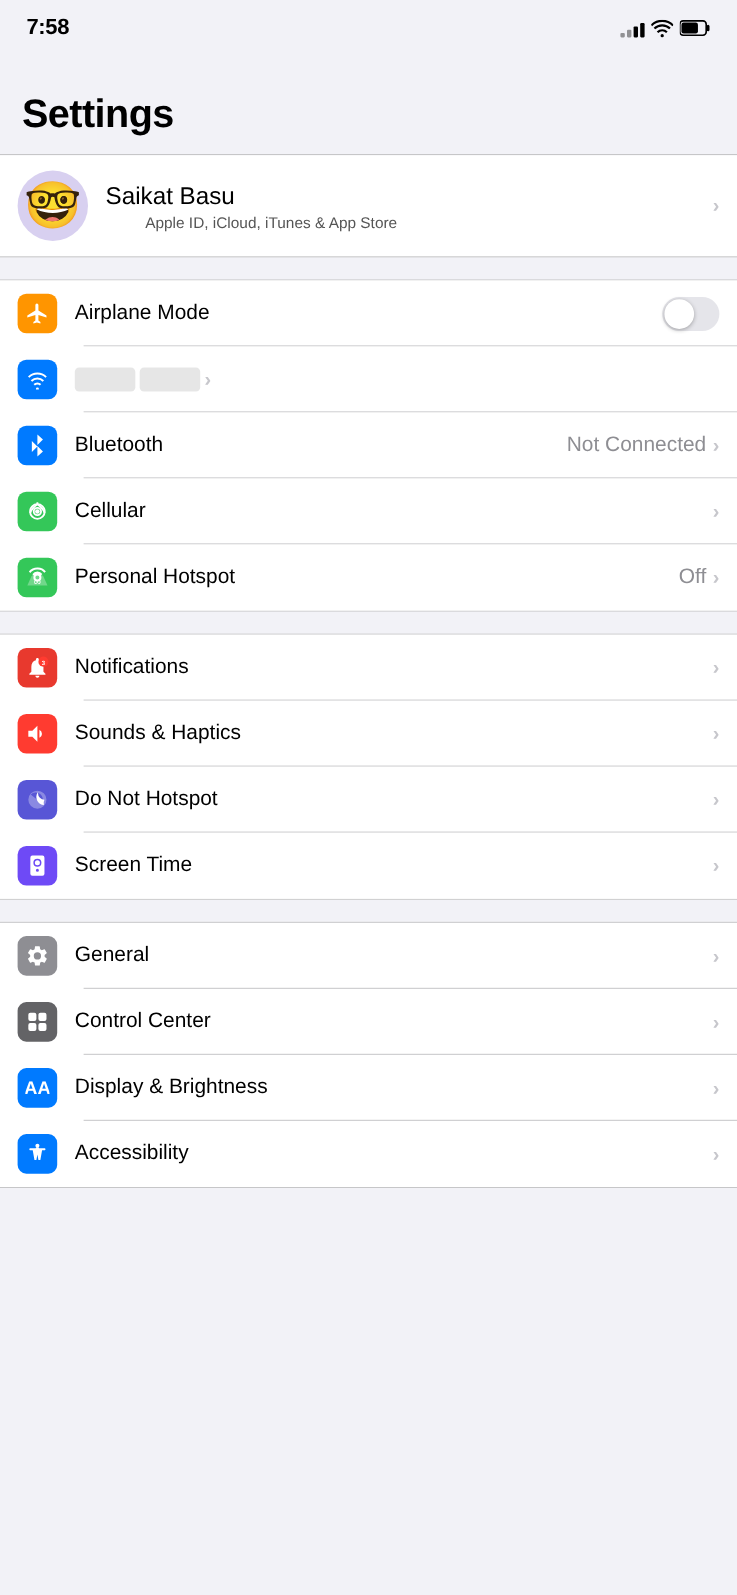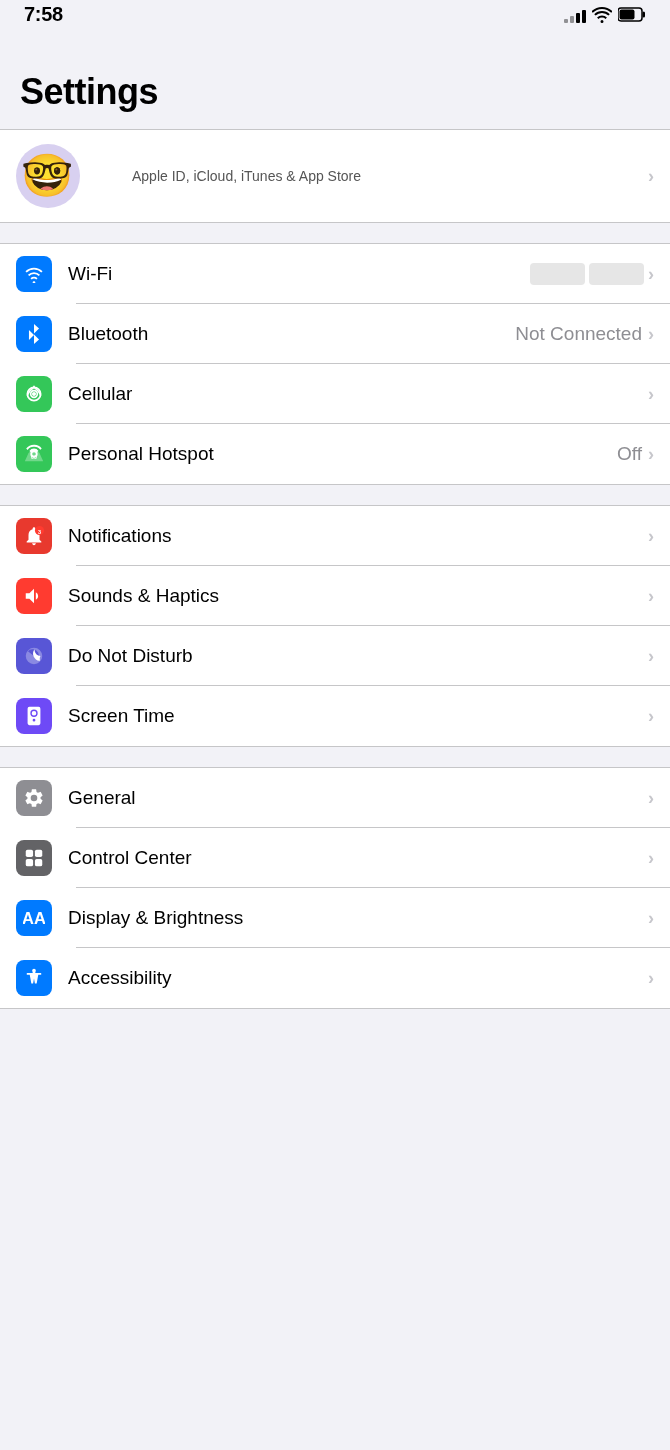--- a/index.html
+++ b/index.html
@@ -10,21 +10,21 @@
       background: #f2f2f7;
       font-family: -apple-system, 'SF Pro Text', 'Helvetica Neue', Arial, sans-serif;
       color: #000;
     }
 
     
     .status-bar {
       display: flex;
       justify-content: space-between;
       align-items: center;
-      padding: 3px 24px 8px;
+      padding: 14px 24px 8px;
       background: #f2f2f7;
     }
     .status-time {
       font-size: 20px;
       font-weight: 600;
       letter-spacing: -0.3px;
     }
     .status-icons {
       display: flex;
       align-items: center;
@@ -237,35 +237,46 @@
 
 <div class="page-header">
   <h1 class="page-title">Settings</h1>
 </div>
 
 <div class="profile-row">
   <div class="avatar">
     <span class="avatar-emoji">🤓</span>
   </div>
   <div class="profile-info">
+    <div class="profile-name">Saikat Basu</div>
     <div class="profile-subtitle">Apple ID, iCloud, iTunes &amp; App Store</div>
   </div>
   <span class="chevron">›</span>
 </div>
 
 <div class="settings-group">
 
+  <div class="setting-row">
+    <div class="setting-icon icon-orange">
+      <svg width="22" height="22" viewBox="0 0 24 24" fill="white">
+        <path d="M21 16v-2l-8-5V3.5A1.5 1.5 0 0 0 11.5 2a1.5 1.5 0 0 0-1.5 1.5V9l-8 5v2l8-2.5V19l-2 1.5V22l3.5-1 3.5 1v-1.5L13 19v-5.5l8 2.5z"></path>
+      </svg>
+    </div>
+    <span class="setting-label">Airplane Mode</span>
+    <div class="toggle">
+      <div class="toggle-knob"></div>
+    </div>
+  </div>
 
   <div class="setting-row">
     <div class="setting-icon icon-blue">
       <svg width="22" height="18" viewBox="0 0 24 20" fill="white">
         <path d="M12 18a1.5 1.5 0 1 1 0 3 1.5 1.5 0 0 1 0-3zm0-5a5.5 5.5 0 0 1 3.9 1.6l-1.4 1.4A3.5 3.5 0 0 0 12 15a3.5 3.5 0 0 0-2.5 1l-1.4-1.4A5.5 5.5 0 0 1 12 13zm0-5a9.5 9.5 0 0 1 6.7 2.8l-1.4 1.4A7.5 7.5 0 0 0 12 10a7.5 7.5 0 0 0-5.3 2.2L5.3 10.8A9.5 9.5 0 0 1 12 8zm0-5a13.5 13.5 0 0 1 9.5 3.9l-1.4 1.4A11.5 11.5 0 0 0 12 5a11.5 11.5 0 0 0-8.1 3.3L2.5 6.9A13.5 13.5 0 0 1 12 3z"></path>
       </svg>
     </div>
-    <span class="setting-label">Wi-Fi</span>
     <div class="wifi-value-blur">
       <div class="blur-block"></div>
       <div class="blur-block"></div>
     </div>
     <span class="chevron">›</span>
   </div>
 
   <div class="setting-row">
     <div class="setting-icon icon-blue-dark">
       <svg width="16" height="22" viewBox="0 0 16 24" fill="white">
@@ -337,21 +348,21 @@
 
   <div class="setting-row">
     <div class="setting-icon icon-purple-dark">
       <svg width="22" height="22" viewBox="0 0 24 24" fill="white">
         <path d="M12 3a9 9 0 1 0 9 9A9 9 0 0 0 12 3zm4.2 12.6L5.4 6.8A7 7 0 0 1 16.2 15.6z" opacity="0.3"></path>
         <path d="M9 2c-4.97 0-9 4.03-9 9s4.03 9 9 9 9-4.03 9-9c0-.46-.04-.92-.1-1.36C17.09 10.5 16 12.11 16 14c0 2.76-2.24 5-5 5S6 16.76 6 14s2.24-5 5-5c1.89 0 3.5-1.09 4.36-2.9C14.92 5.04 13.46 4 12 4c-4.97 0-9 4.03-9 9z" opacity="0"></path>
 
         <path d="M12.3 4.9c.4-.2.6.3.3.6A6.5 6.5 0 0 0 19 12a6.4 6.4 0 0 0-.6 4.8c.1.4-.2.7-.6.5A8 8 0 0 1 12.3 4.9z"></path>
       </svg>
     </div>
-    <span class="setting-label">Do Not Disturb</span>
+    <span class="setting-label">Do Not Hotspot</span>
     <span class="chevron">›</span>
   </div>
 
   <div class="setting-row">
     <div class="setting-icon icon-purple">
       <svg width="22" height="22" viewBox="0 0 24 24" fill="white">
         <path d="M7 2h10a2 2 0 0 1 2 2v16a2 2 0 0 1-2 2H7a2 2 0 0 1-2-2V4a2 2 0 0 1 2-2zm5 16a1.5 1.5 0 1 0 0-3 1.5 1.5 0 0 0 0 3zm0-5a4 4 0 1 0 0-8 4 4 0 0 0 0 8zm0-6.5a2.5 2.5 0 1 1 0 5 2.5 2.5 0 0 1 0-5z"></path>
       </svg>
     </div>
     <span class="setting-label">Screen Time</span>

